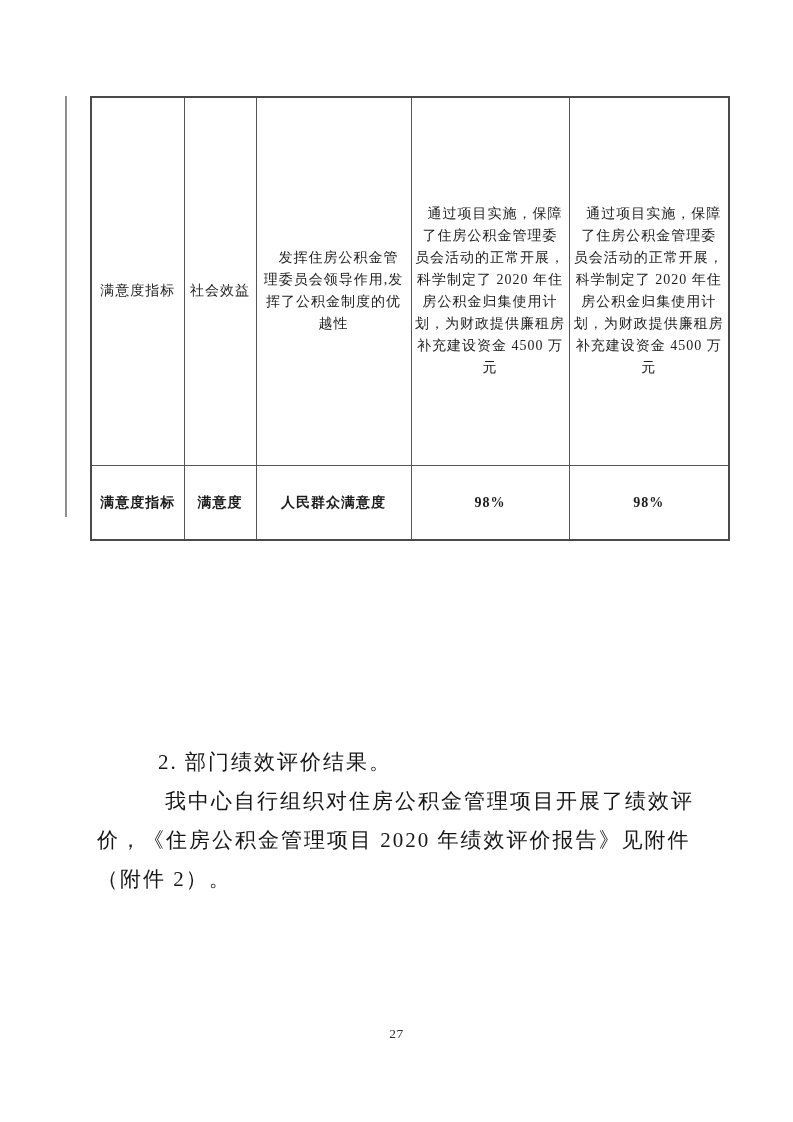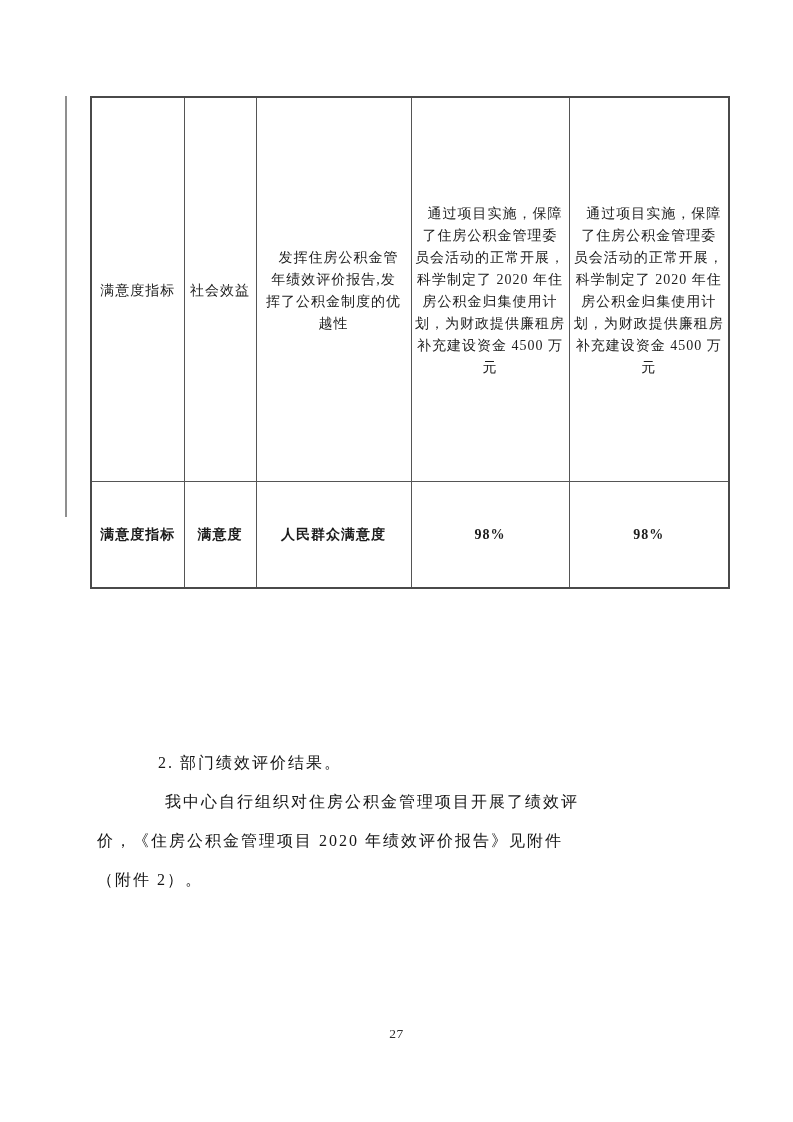--- a/index.html
+++ b/index.html
@@ -37,40 +37,40 @@
   }
   table.perf-table td {
     border: 1.4px solid #555555;
     vertical-align: middle;
     text-align: center;
     font-size: 14px;
     line-height: 22px;
     letter-spacing: 1px;
     white-space: pre;
     overflow: hidden;
-    padding: 16px 2px;
+    padding: 0 2px;
   }
   table.perf-table tr.row-benefit td {
     height: 349px;
     padding-top: 18px;
   }
   table.perf-table tr.row-satisfaction td {
     height: 73px;
     font-weight: bold;
   }
   td.cell-multiline {
     text-indent: 10px;
   }
   
   .body-text {
     position: absolute;
     left: 97px;
     top: 743px;
     width: 616px;
-    font-size: 16px;
+    font-size: 21px;
     line-height: 39px;
     letter-spacing: 2px;
     color: #161616;
   }
   .body-text p {
     margin: 0;
     white-space: pre;
   }
   p.section-heading {
     text-indent: 61px;
@@ -103,21 +103,21 @@
       <col style="width:72px">
       <col style="width:155px">
       <col style="width:158px">
       <col style="width:160px">
     </colgroup>
     <tbody>
       <tr class="row-benefit">
         <td>满意度指标</td>
         <td>社会效益</td>
         <td class="cell-multiline">发挥住房公积金管
-年绩效评价报告,发
+理委员会领导作用,发
 挥了公积金制度的优
 越性</td>
         <td class="cell-multiline">通过项目实施，保障
 了住房公积金管理委
 员会活动的正常开展，
 科学制定了 2020 年住
 房公积金归集使用计
 划，为财政提供廉租房
 补充建设资金 4500 万
 元</td>

